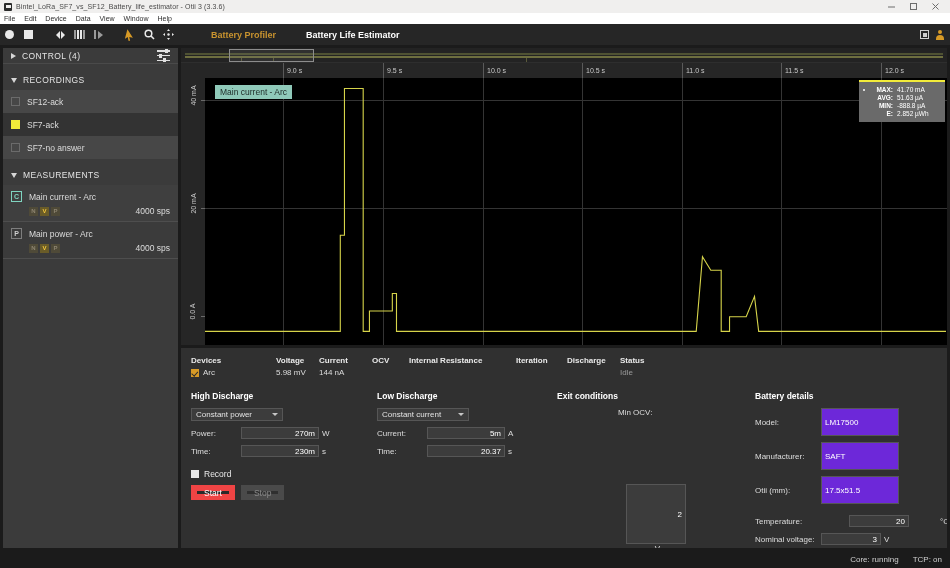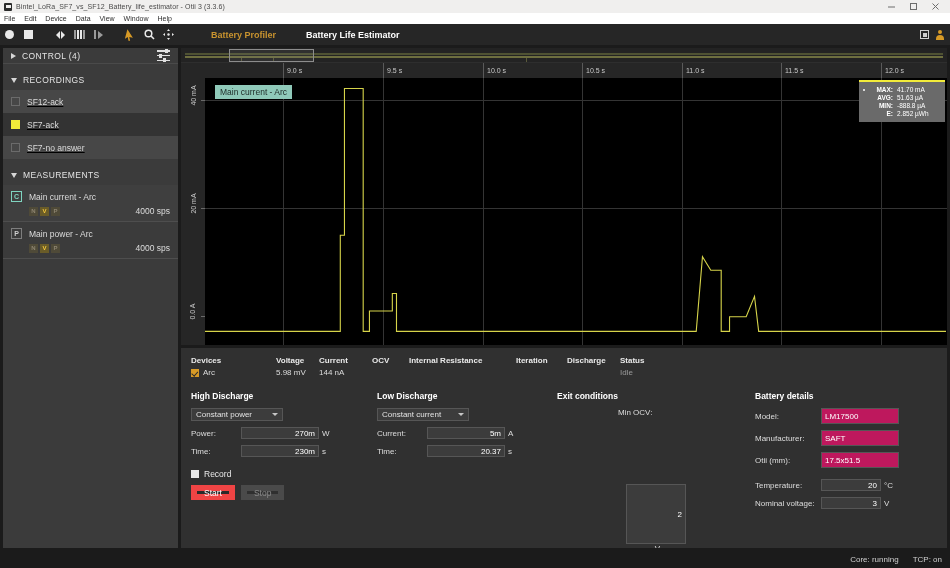--- a/index.html
+++ b/index.html
@@ -103,21 +103,21 @@
   .slider-ic .row:nth-child(2)::after { left: 2px; }
   .slider-ic .row:nth-child(3)::after { left: 6px; }
 
   .sb-section {
     height: 20px; display: flex; align-items: center; padding: 0 8px; gap: 6px;
     margin-top: 6px;
   }
   .sb-section .lbl { font-size: 8.5px; color: #e4e4e4; letter-spacing: .4px; }
 
   .rec-item {
-    height: 23px; display: flex; align-items: center; padding: 0 8px; gap: 7px; text-decoration: underline;
+    height: 23px; display: flex; align-items: center; padding: 0 8px; gap: 7px;
   }
   .rec-item.odd { background: #474747; }
   .rec-item.even { background: #333333; }
   .swatch { width: 9px; height: 9px; border: 1px solid #6b6b6b; background: transparent; flex: 0 0 9px; }
   .swatch.yellow { background: #f2eb3a; border-color: #f2eb3a; }
   .rec-item .nm { font-size: 8.5px; color: #dcdcdc; }
 
   .meas-item {
     padding: 6px 8px 5px 8px; border-bottom: 1px solid #4e4e4e;
   }
@@ -248,21 +248,21 @@
   .colA .field { width: 78px; flex: 0 0 78px; }
   .colB { width: 180px; flex: 0 0 180px; }
   .colB .flabel { width: 50px; flex: 0 0 50px; }
   .colB .field { width: 78px; flex: 0 0 78px; }
   .colC { width: 198px; flex: 0 0 198px; }
   .colC .flabel { width: 76px; flex: 0 0 76px; }
   .colC .field { width: 60px; flex: 0 0 60px; }
   .colD { flex: 1; }
   .colD .flabel { width: 66px; flex: 0 0 66px; }
   .colD .field-txt {
-    width: 78px; flex: 0 0 78px; height: 16px; background: #be185d; border: 1px solid #565656;
+    width: 78px; flex: 0 0 78px; height: 28px; background: #6d28d9; border: 1px solid #565656;
     display: flex; align-items: center; padding: 0 3px;
   }
   .colD .field-txt .fv { font-size: 8px; color: #ffffff; }
   .colD .field-num { width: 60px; flex: 0 0 60px; }
 
   .recordrow { position: absolute; left: 10px; bottom: 48px; }
   .rec-chk { display: flex; align-items: center; gap: 5px; }
   .rec-chk .box { width: 8px; height: 8px; background: #e9e9e9; }
   .rec-chk .t { font-size: 8.5px; color: #e9e9e9; }
   .btnrow { display: flex; gap: 6px; margin-top: 6px; }
@@ -650,21 +650,21 @@
               <div class="field-txt">
                 <div class="fv">SAFT</div>
               </div>
             </div>
             <div class="frow">
               <div class="flabel">Otii (mm):</div>
               <div class="field-txt">
                 <div class="fv">17.5x51.5</div>
               </div>
             </div>
-            <div class="frow" style="margin-top:11px;">
+            <div class="frow" style="margin-top:11px;gap:28px;">
               <div class="flabel">Temperature:</div>
               <div class="field field-num">
                 <div class="fv">20</div>
               </div>
               <div class="funit">°C</div>
             </div>
             <div class="frow">
               <div class="flabel">Nominal voltage:</div>
               <div class="field field-num">
                 <div class="fv">3</div>

